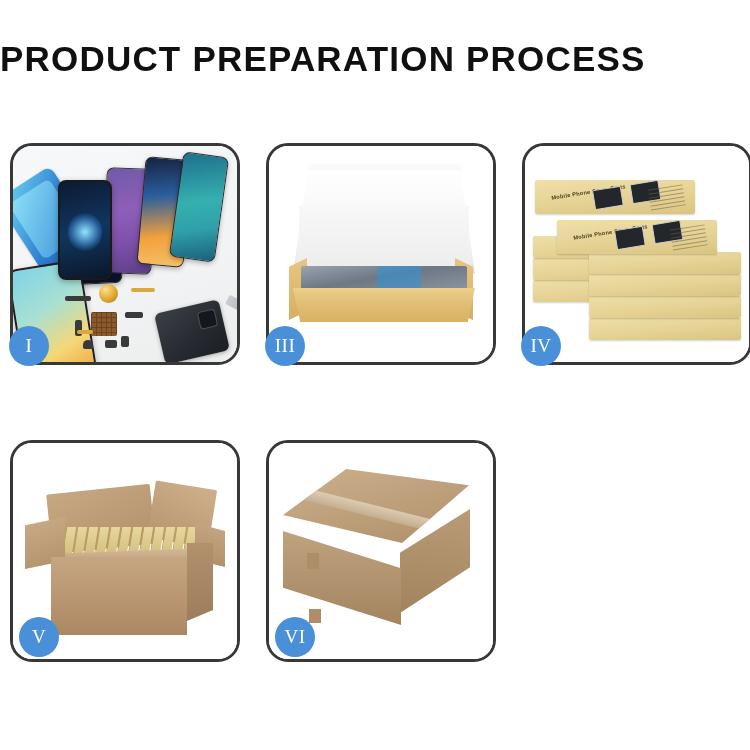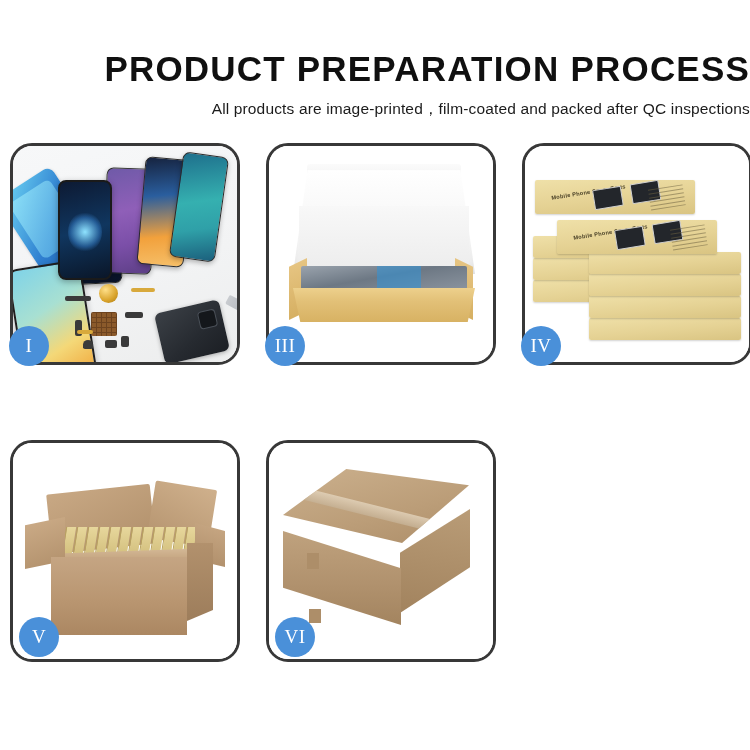--- a/index.html
+++ b/index.html
@@ -3,21 +3,21 @@
 <meta charset="utf-8">
 <style>
   html,body{margin:0;padding:0;}
   body{
     width:750px;height:750px;background:#ffffff;overflow:hidden;
     font-family:"Liberation Sans","DejaVu Sans",sans-serif;
   }
   .page{width:750px;height:750px;position:relative;background:#fff;}
 
   
-  .header{padding-top:50px;text-align:right;}
+  .header{padding-top:40px;text-align:left;}
   .title{
     font-size:35px;font-weight:700;color:#101010;letter-spacing:1.2px;
     line-height:1.08;white-space:nowrap;
   }
   .subtitle{
     margin-top:11px;font-size:15.5px;color:#1b1b1b;font-weight:400;
     letter-spacing:.15px;white-space:nowrap;
   }
 
   
@@ -277,21 +277,20 @@
   }
   .scTab{position:absolute;background:#ad8e69;}
 </style>
 </head>
 <body>
 
 <div class="page">
 
   <div class="header">
     <div class="title">PRODUCT PREPARATION PROCESS</div>
-    <div class="subtitle">All products are image-printed，film-coated and packed after QC inspections</div>
   </div>
 
   <div class="grid">
 
     <div class="panel">
       <div class="stage p1">
         <div class="film"></div>
         <div class="phoneFan">
           <div class="ph ph1"></div>
           <div class="ph ph2"></div>

